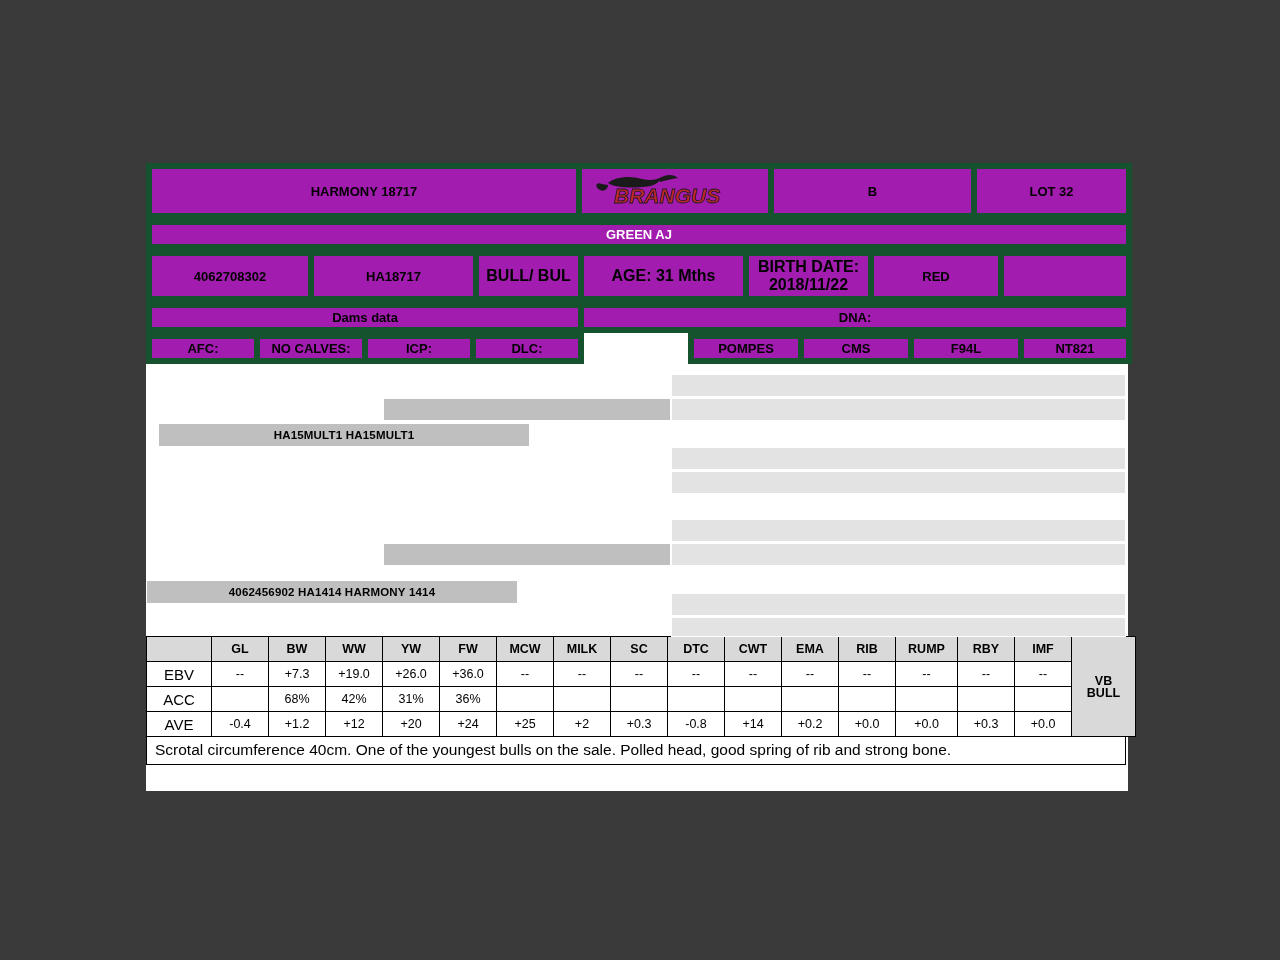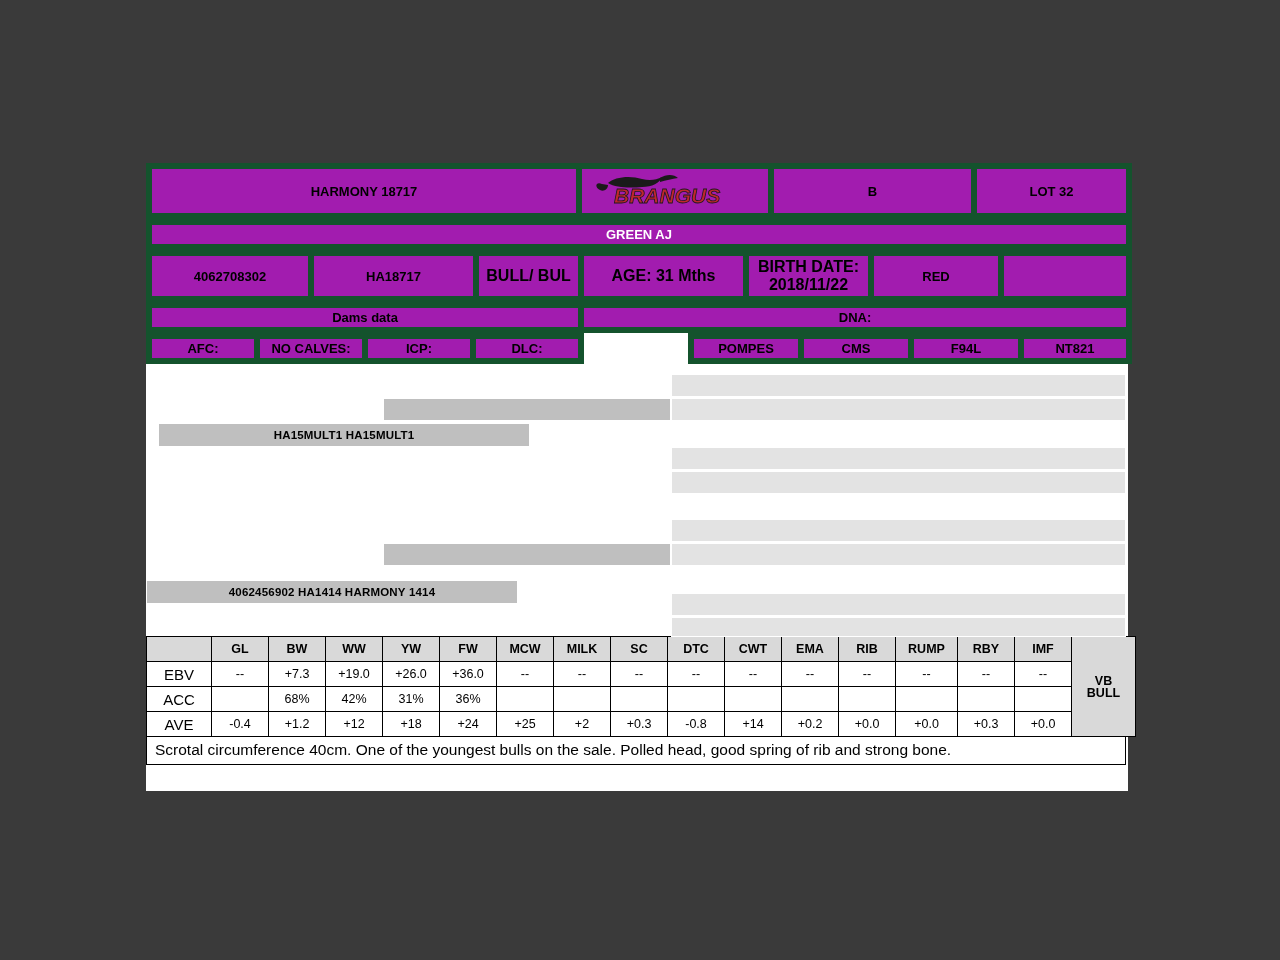--- a/index.html
+++ b/index.html
@@ -337,21 +337,21 @@
         <td class="val"></td>
         <td class="val"></td>
         <td class="val"></td>
       </tr>
 
       <tr>
         <td class="rowlbl">AVE</td>
         <td class="val">-0.4</td>
         <td class="val">+1.2</td>
         <td class="val">+12</td>
-        <td class="val">+18</td>
+        <td class="val">+20</td>
         <td class="val">+24</td>
         <td class="val">+25</td>
         <td class="val">+2</td>
         <td class="val">+0.3</td>
         <td class="val">-0.8</td>
         <td class="val">+14</td>
         <td class="val">+0.2</td>
         <td class="val">+0.0</td>
         <td class="val">+0.0</td>
         <td class="val">+0.3</td>

